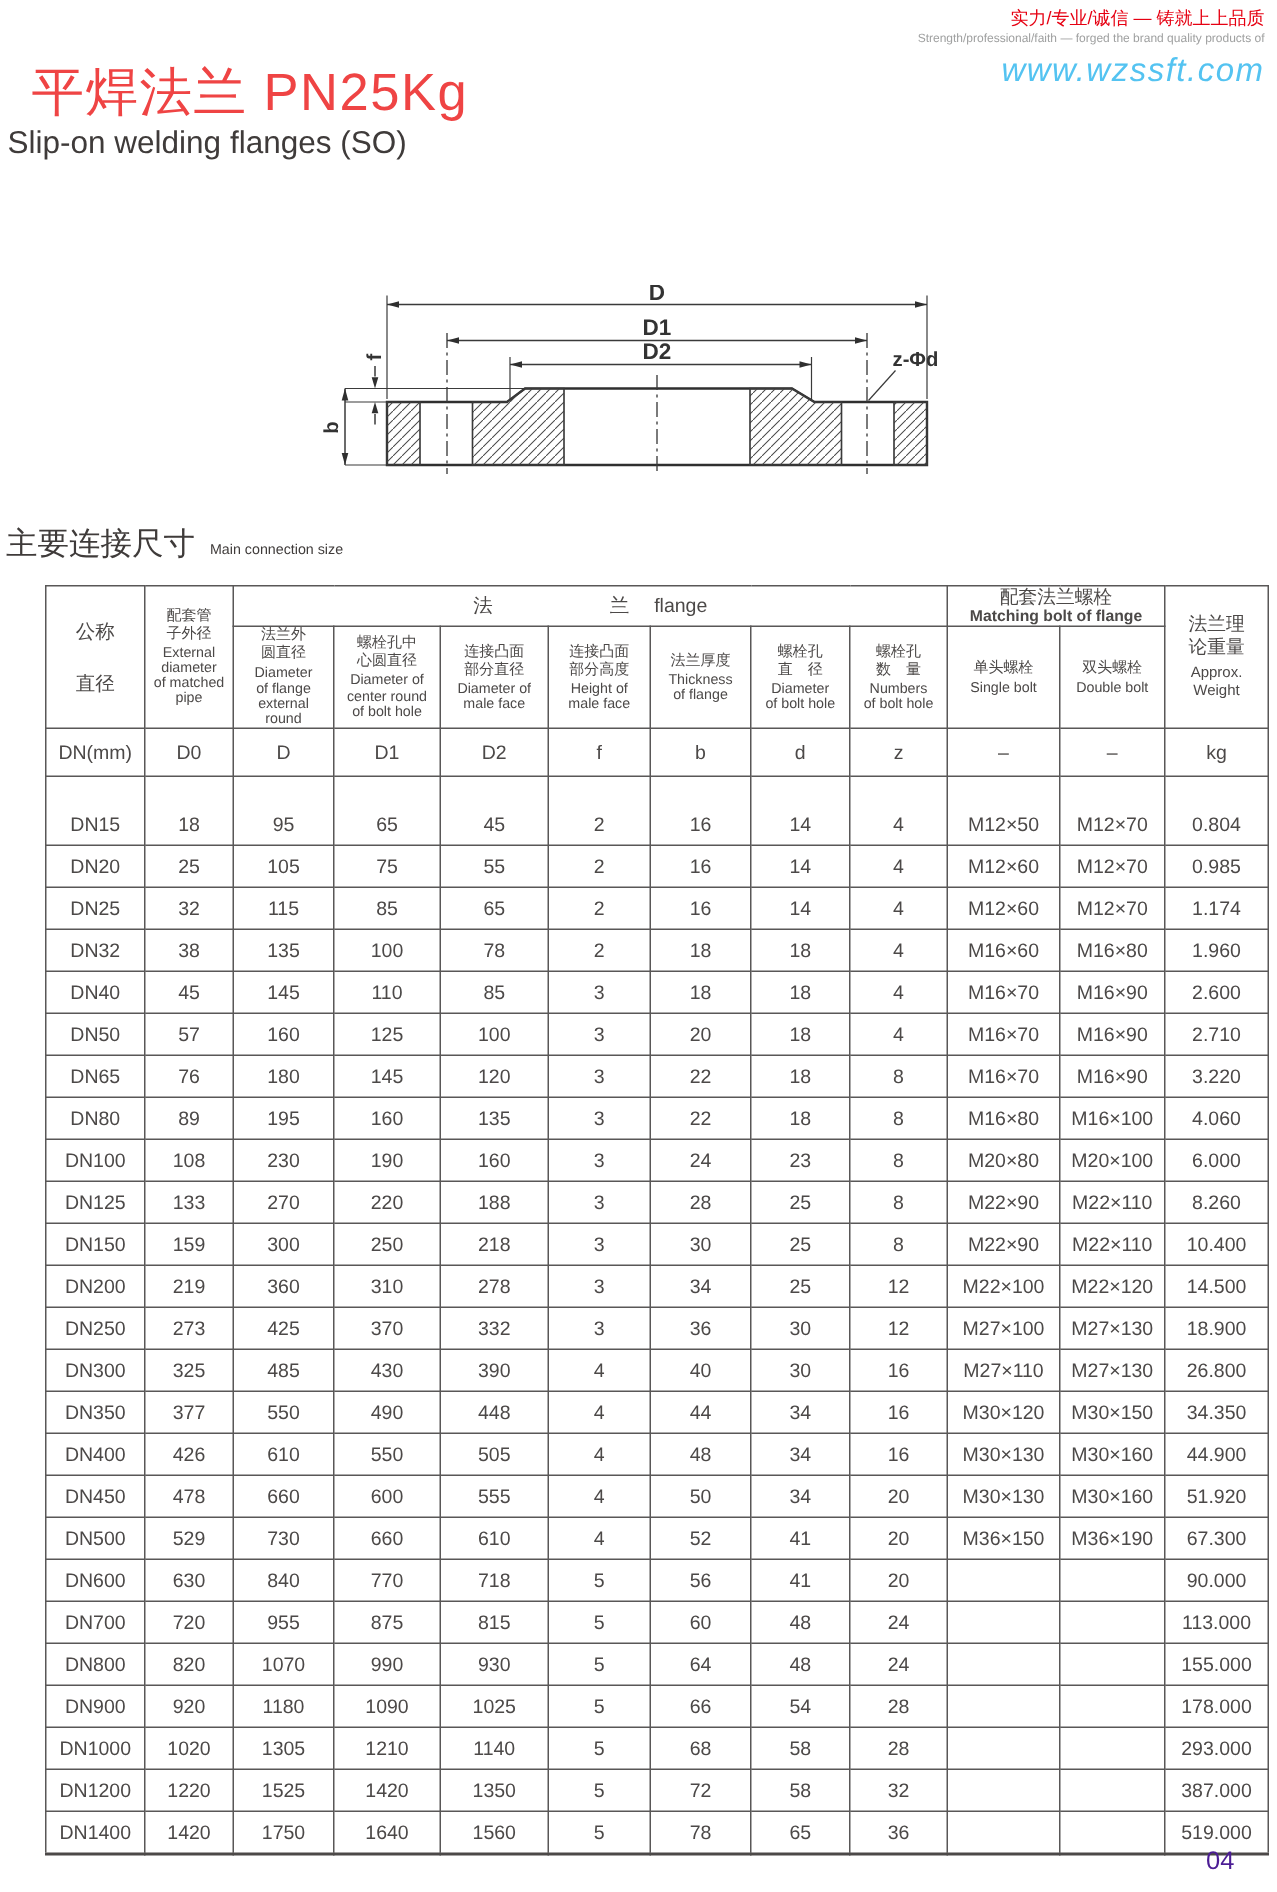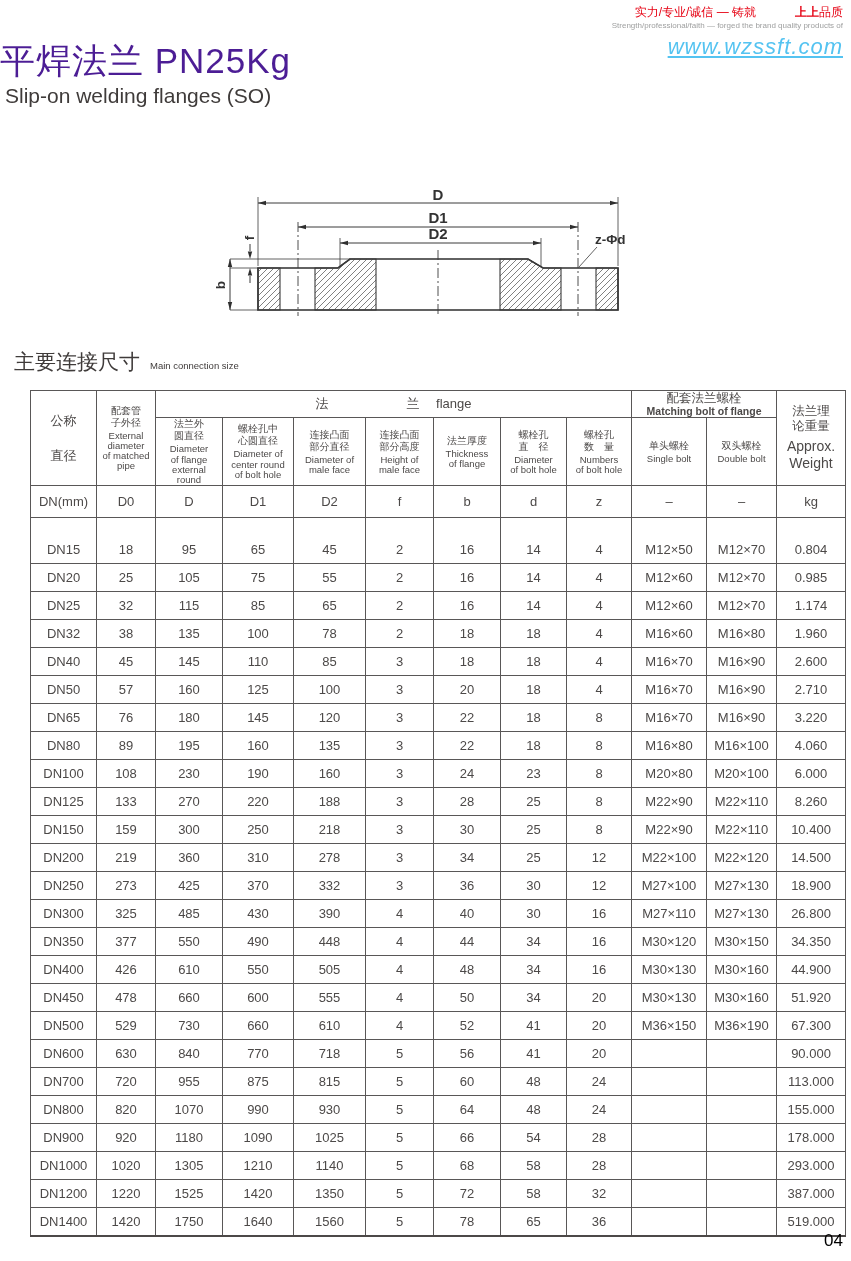--- a/index.html
+++ b/index.html
@@ -4,28 +4,28 @@
 <style>
   html,body{margin:0;padding:0;}
   body{
     width:851px;height:1261px;position:relative;background:#ffffff;
     font-family:"Liberation Sans","DejaVu Sans",sans-serif;color:#3f3b3a;
     overflow:hidden;
   }
   
   .brand{position:absolute;top:5px;right:8px;text-align:right;line-height:1.25;}
   .brand .cnline{font-size:12px;color:#e60012;}
-  .brand .cnline b{font-weight:bold;margin-left:39px;}
+  .brand .cnline b{font-weight:normal;}
   .brand .enline{font-size:8px;color:#9fa0a0;margin-top:1px;}
-  .brand .site{font-size:22px;color:#54c3f1;font-style:italic;margin-top:2px;letter-spacing:1px;text-decoration:underline;}
-  
-  .title{position:absolute;left:0;top:38px;font-size:35px;letter-spacing:1px;color:#4c1d95;}
+  .brand .site{font-size:22px;color:#54c3f1;font-style:italic;margin-top:2px;letter-spacing:1px;}
+  
+  .title{position:absolute;left:21px;top:38px;font-size:35px;letter-spacing:1px;color:#ef4444;}
   .subtitle{position:absolute;left:5px;top:84px;font-size:21px;color:#3f3b3a;}
   
-  .section{position:absolute;left:14px;top:348px;font-size:21px;color:#3f3b3a;}
+  .section{position:absolute;left:4px;top:348px;font-size:21px;color:#3f3b3a;}
   .section .en{margin-left:10px;}
   
   .drawing{position:absolute;left:208px;top:190px;width:460px;height:135px;}
   
   table.tbl{
     position:absolute;left:30px;top:390px;width:815px;
     border-collapse:collapse;table-layout:fixed;
     font-size:13px;color:#4c4948;text-align:center;
     border-bottom:2px solid #4c4948;
   }
@@ -35,23 +35,23 @@
   .tbl thead .units td{height:31px;}
   .tbl tbody td{height:27px;}
   .tbl tbody tr:first-child td{padding-top:18px;margin-left:48px;}
   .cn{font-size:10px;line-height:1.2;white-space:pre-line;}
   .en{font-size:9.5px;line-height:1.08;white-space:pre-line;margin-top:2px;}
   .nominal .cn{font-size:13px;line-height:2.7;}
   .grp{white-space:pre;font-size:13px;}
   .boltgrp .cn{font-size:12.5px;text-align:center;}
   .boltgrp .en{font-size:10.5px;margin-top:0;font-weight:bold;}
   .weight .cn{font-size:12.5px;}
-  .weight .en{font-size:14px;margin-top:4px;line-height:1.25;}
-  
-  .pagenum{position:absolute;right:8px;bottom:10px;font-size:17px;color:#000000;}
+  .weight .en{font-size:10px;margin-top:4px;line-height:1.25;}
+  
+  .pagenum{position:absolute;right:28px;bottom:10px;font-size:17px;color:#4c1d95;}
   
   .ln{stroke:#3a3a3a;stroke-width:1;fill:none;}
   .thin{stroke:#3a3a3a;stroke-width:0.8;fill:none;}
   .body-outline{stroke:#2f2f2f;stroke-width:1.6;fill:#ffffff;}
   .hatchpoly{fill:url(#hatch);stroke:#3a3a3a;stroke-width:1.1;}
   .cline{stroke:#3a3a3a;stroke-width:0.9;fill:none;stroke-dasharray:10 3 2 3;}
   .arrow{fill:#2f2f2f;stroke:none;}
   .dimtxt{font-family:"Liberation Sans","DejaVu Sans",sans-serif;font-size:15px;font-weight:bold;fill:#333333;}
   .dimtxt2{font-family:"Liberation Sans","DejaVu Sans",sans-serif;font-size:13.5px;font-weight:bold;fill:#333333;}
 </style>

